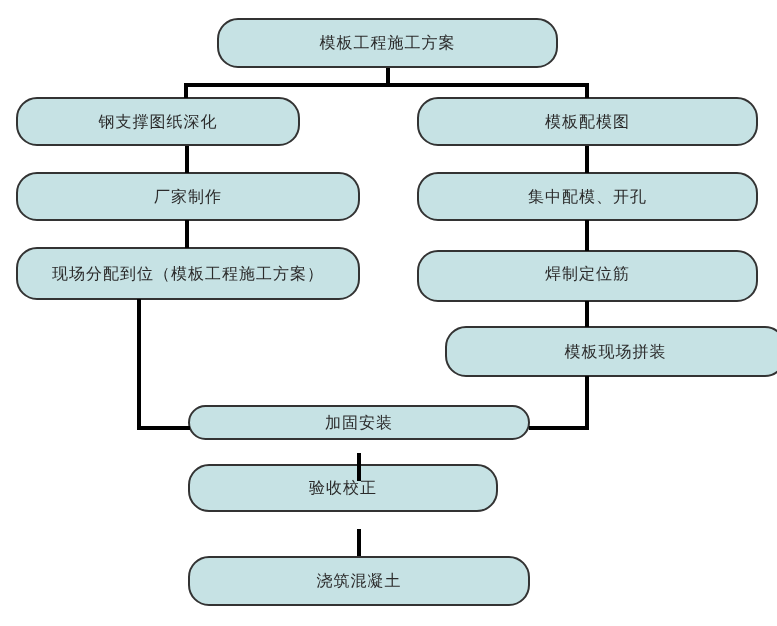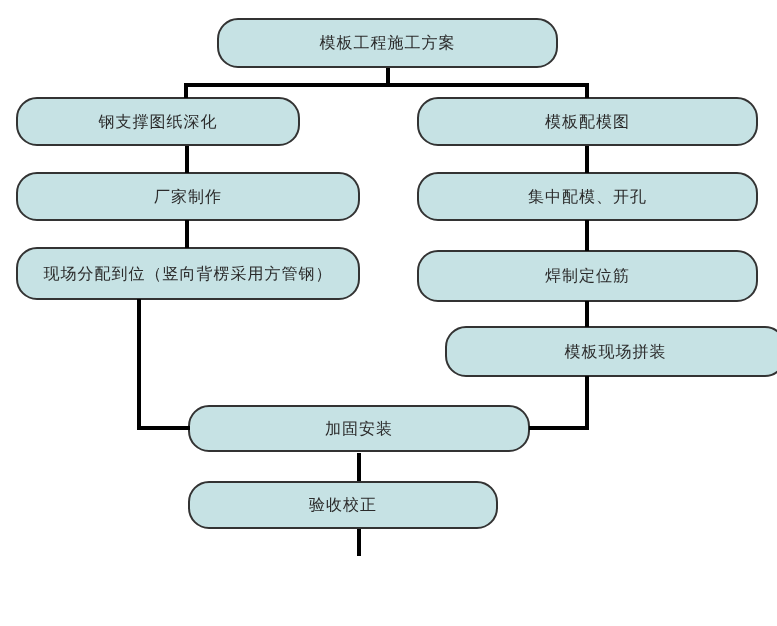--- a/index.html
+++ b/index.html
@@ -37,29 +37,30 @@
 </style>
 </head>
 <body>
 
 <div class="canvas">
 
   <div class="node" style="left:217px; top:18px; width:341px; height:50px;">模板工程施工方案</div>
 
   <div class="node" style="left:16px; top:97px; width:284px; height:49px;">钢支撑图纸深化</div>
   <div class="node" style="left:16px; top:172px; width:344px; height:49px;text-align:center;">厂家制作</div>
-  <div class="node" style="left:16px; top:247px; width:344px; height:53px;">现场分配到位（竖向背楞采用方管钢）</div>
+  <div class="node" style="left:16px; top:247px; width:344px; height:53px;">现场分配到位（模板工程施工方案）</div>
 
   <div class="node" style="left:417px; top:172px; width:341px; height:49px;">集中配模、开孔</div>
   <div class="node" style="left:417px; top:97px; width:341px; height:49px;">模板配模图</div>
-  <div class="node" style="left:417px; top:250px; width:341px; height:52px;">焊制定位筋</div>
+  <div class="node" style="left:417px; top:250px; width:341px; height:52px;font-family:Liberation Mono, monospace;">焊制定位筋</div>
   <div class="node" style="left:417px; top:326px; width:341px; height:51px;margin-left:28px;">模板现场拼装</div>
 
-  <div class="node" style="left:188px; top:405px; width:342px; height:47px;">加固安装</div>
-  <div class="node" style="left:188px; top:481px; width:310px; height:48px;">验收校正</div>
+  <div class="node" style="left:188px; top:405px; width:342px; height:35px;">加固安装</div>
+  <div class="node" style="left:188px; top:464px; width:310px; height:48px;">验收校正</div>
+  <div class="node" style="left:188px; top:556px; width:342px; height:50px;">浇筑混凝土</div>
 
   <div class="conn v" style="left:386px; top:68px; height:17px;"></div>
   <div class="conn h" style="left:184px; top:83px; width:405px;"></div>
   <div class="conn v" style="left:184px; top:83px; height:15px;"></div>
   <div class="conn v" style="left:585px; top:83px; height:15px;"></div>
 
   <div class="conn v" style="left:185px; top:146px; height:27px;"></div>
   <div class="conn v" style="left:185px; top:220px; height:28px;"></div>
 
   <div class="conn v" style="left:585px; top:146px; height:27px;"></div>

